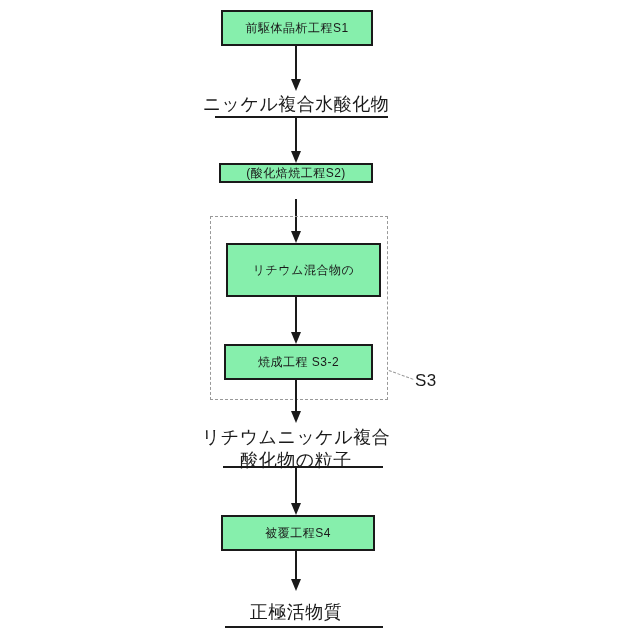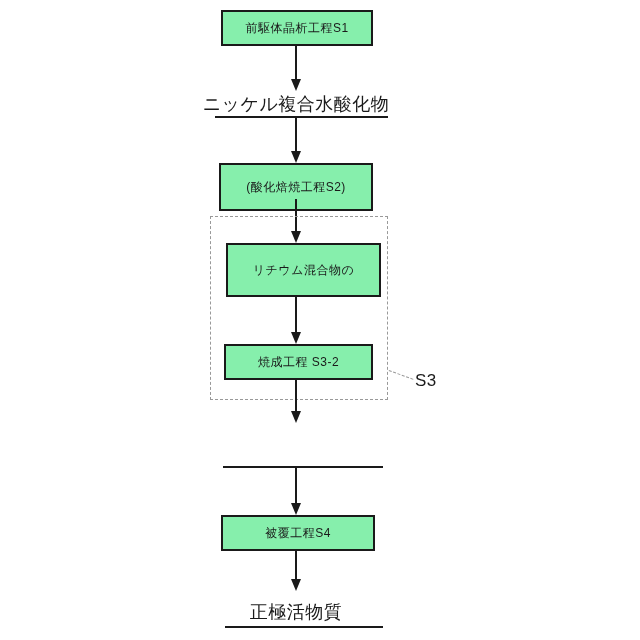--- a/index.html
+++ b/index.html
@@ -89,21 +89,21 @@
   <div class="ahead" style="left:291px; top:79px;"></div>
 
   <div class="mat-label" style="left:201px; top:93px; width:190px;">
     <span>ニッケル複合水酸化物</span>
   </div>
   <div class="underline" style="left:215px; top:116px; width:173px;"></div>
 
   <div class="vline" style="left:295px; top:117px; height:35px;"></div>
   <div class="ahead" style="left:291px; top:151px;"></div>
 
-  <div class="pbox" style="left:219px; top:163px; width:154px; height:48px;">
+  <div class="pbox" style="left:219px; top:163px; width:154px; height:20px;">
     <span>(酸化焙焼工程S2)</span>
   </div>
 
   <div class="vline" style="left:295px; top:199px; height:33px;"></div>
   <div class="ahead" style="left:291px; top:231px;"></div>
 
   <div class="group-box" style="left:210px; top:216px; width:178px; height:184px;"></div>
 
   <div class="pbox" style="left:220px; top:243px; width:155px; height:54px;margin-left:6px;">
     <span>リチウム混合物の</span>
@@ -117,20 +117,24 @@
   </div>
 
   <div class="group-connector" style="left:389px; top:370px;"></div>
   <div class="group-label" style="left:415px; top:371px;">
     <span>S3</span>
   </div>
 
   <div class="vline" style="left:295px; top:380px; height:32px;"></div>
   <div class="ahead" style="left:291px; top:411px;"></div>
 
+  <div class="mat-label" style="left:201px; top:426px; width:190px;">
+    <span style="display:block;">リチウムニッケル複合</span>
+    <span style="display:block;">酸化物の粒子</span>
+  </div>
   <div class="underline" style="left:223px; top:466px; width:160px;"></div>
 
   <div class="vline" style="left:295px; top:467px; height:37px;"></div>
   <div class="ahead" style="left:291px; top:503px;"></div>
 
   <div class="pbox" style="left:221px; top:515px; width:154px; height:36px;">
     <span>被覆工程S4</span>
   </div>
 
   <div class="vline" style="left:295px; top:551px; height:29px;"></div>

